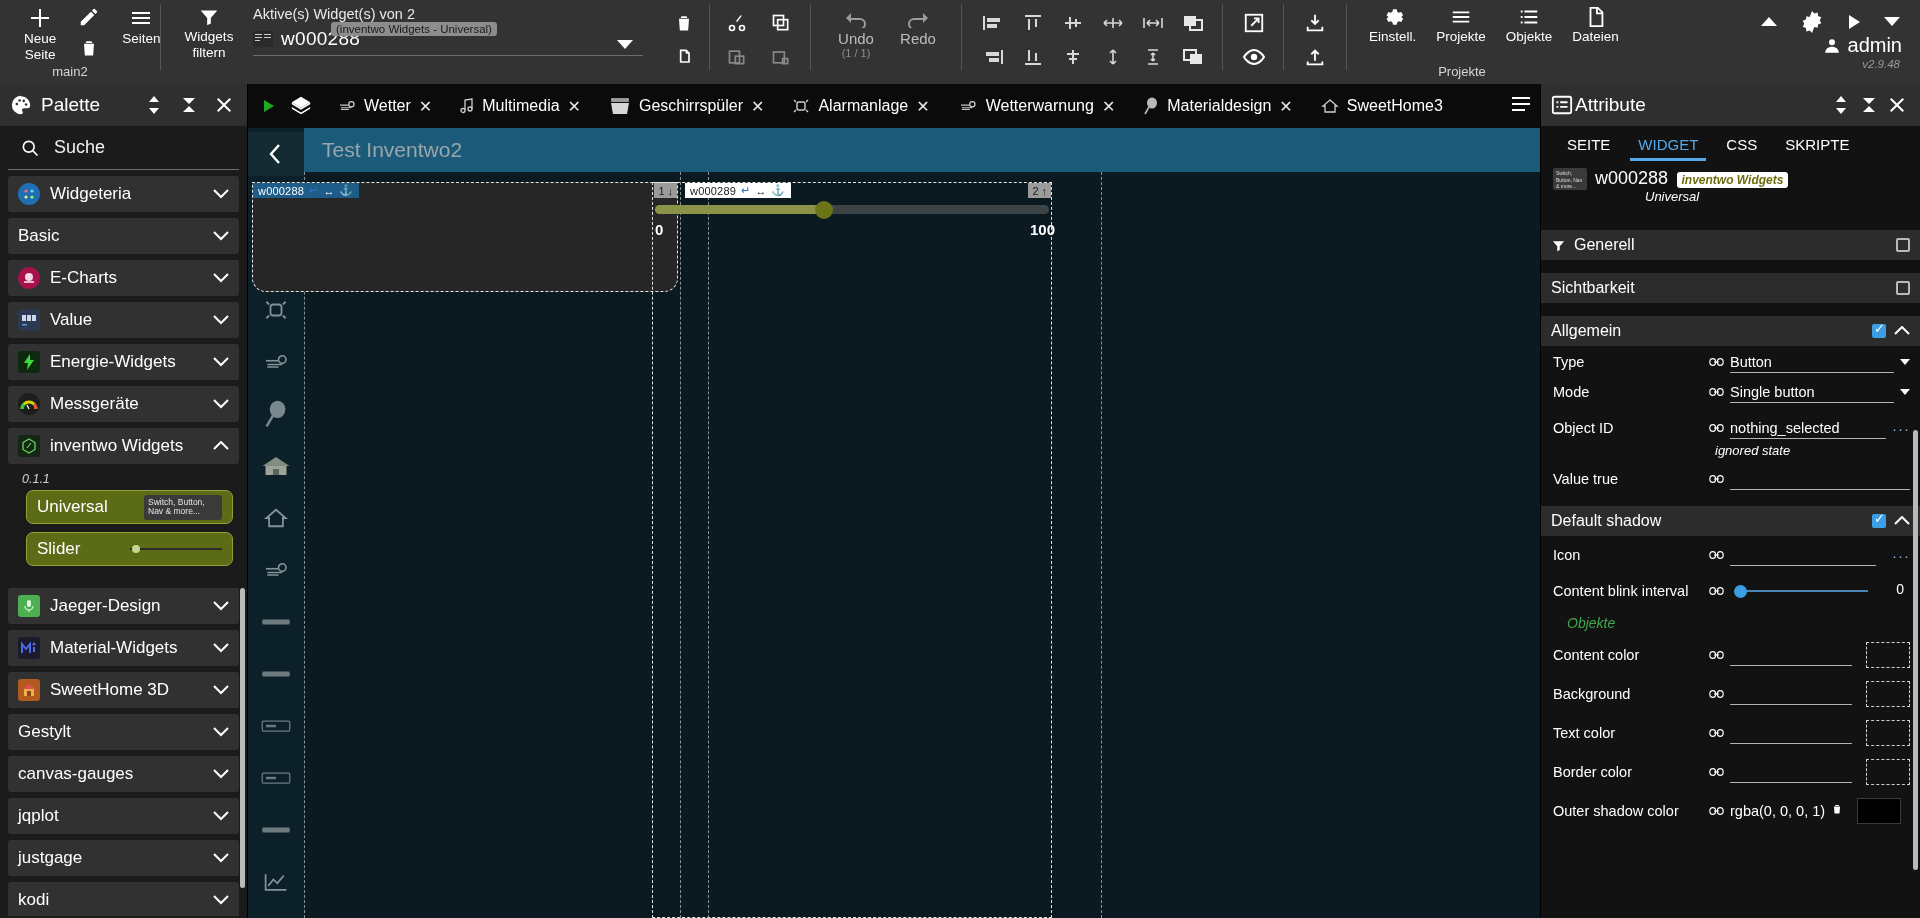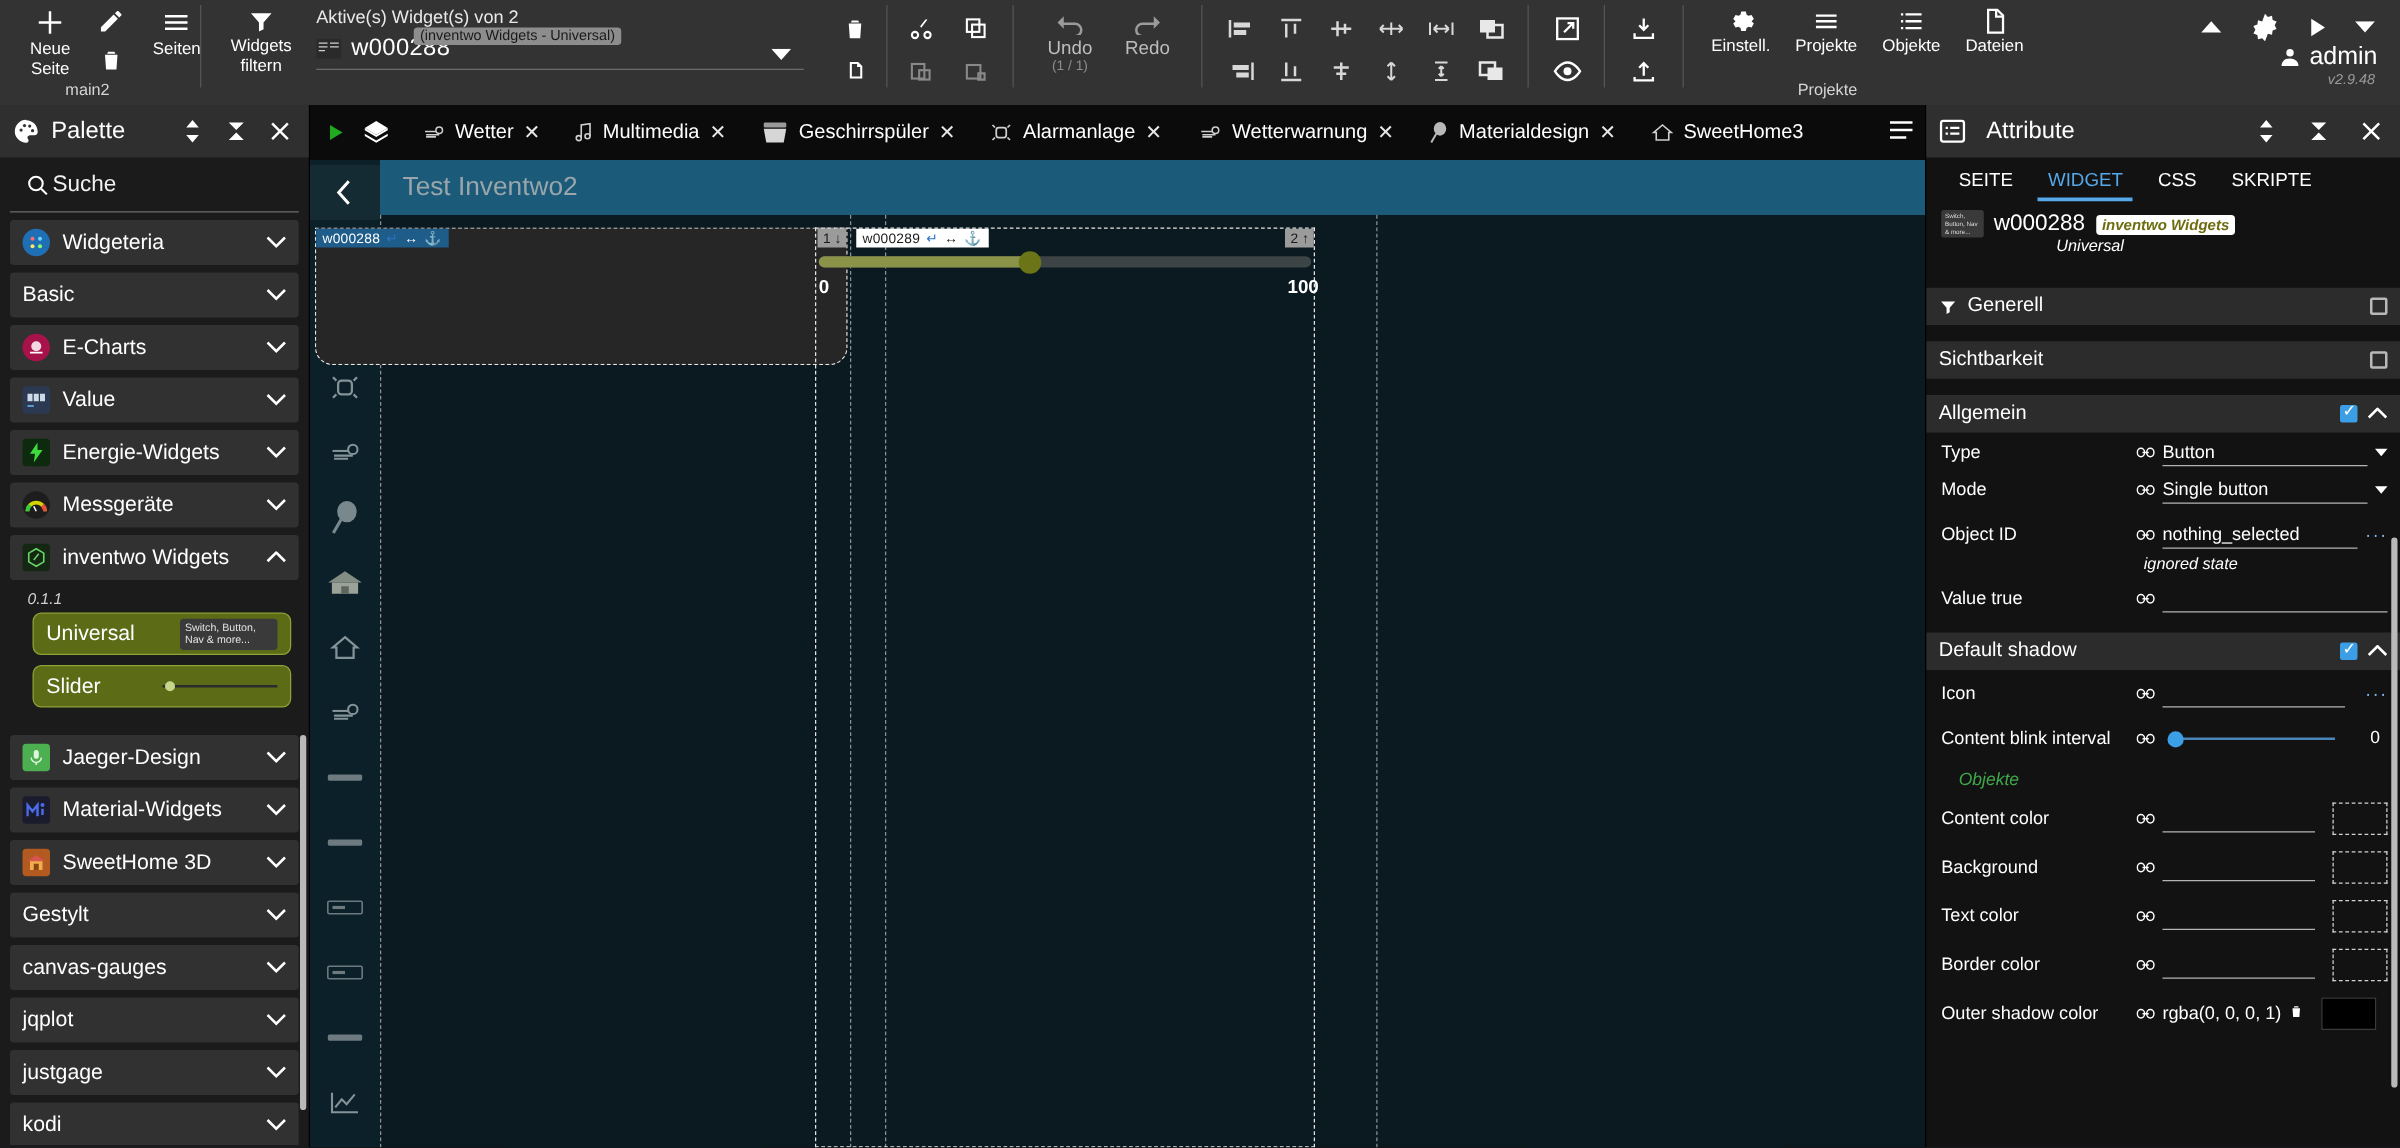--- a/index.html
+++ b/index.html
@@ -77,21 +77,21 @@
   #palette {
     position: absolute; left: 0; top: 84px; width: 248px; height: 834px;
     background: #1b1b1b; border-right: 1px solid #000;
   }
   #palette-head {
     height: 42px; background: #2f2f2f; display:flex; align-items:center; padding: 0 10px; gap: 9px;
   }
   #palette-head .ttl { font-size: 19px; color: #fff; flex: 1; }
   #palette-head .hbtn { width: 26px; height: 26px; display:flex; align-items:center; justify-content:center; cursor:pointer;}
   #search-row {
-    height: 44px; display:flex; align-items:center; padding: 0 12px;
+    height: 44px; display:flex; align-items:center; gap: 12px; padding: 0 12px;
     border-bottom: 1px solid #6d6d6d; margin: 0 8px;
   }
   #search-row input {
     background: transparent; border: 0; outline: none; color: #fff; font-size: 18px;
     font-family: "Liberation Sans", sans-serif; width: 100%;
   }
   #search-row input::placeholder { color: #f1f1f1; opacity: 1; }
   #palette-list { height: 746px; overflow: hidden; position: relative; padding-top: 6px;}
   .pal-item {
     height: 36px; margin: 0 8px 6px 8px; background: #313131; border-radius: 3px;
@@ -165,21 +165,21 @@
   #slider-widget .s-fill { position:absolute; left: 0; top: 6px; height: 9px; border-radius: 5px; background: #8b9349;}
   #slider-widget .s-knob { position:absolute; top: 2px; width: 18px; height: 18px; border-radius: 50%; background: #6b7518;}
   #slider-widget .s-min { position:absolute; left: 0; top: 22px; font-size: 15px; color: #fff; font-weight: bold;}
   #slider-widget .s-max { position:absolute; right: -6px; top: 22px; font-size: 15px; color: #fff; font-weight: bold;}
 
   
   #attrs {
     position: absolute; right: 0; top: 84px; width: 380px; height: 834px; background: #121212;
     border-left: 1px solid #000;
   }
-  #attr-head { height: 42px; background: #2f2f2f; display:flex; align-items:center; padding: 0 10px; gap: 16px;}
+  #attr-head { height: 42px; background: #2f2f2f; display:flex; align-items:center; padding: 0 10px; gap: 2px;}
   #attr-head .ttl { font-size: 19px; color: #fff; flex: 1; }
   #attr-head .hbtn { width: 26px; height: 26px; display:flex; align-items:center; justify-content:center; cursor:pointer;}
   #attr-tabs { height: 36px; display: flex; align-items: center; gap: 0; padding: 4px 6px 0 12px; }
   .atab { font-size: 15px; color: #fff; padding: 4px 14px 8px; cursor: pointer; position: relative;}
   .atab.active { color: #56a8e8; }
   .atab.active::after { content:""; position:absolute; left: 6px; right: 6px; bottom: 0; height: 3px; background: #56a8e8;}
   #attr-widget-id { display:flex; align-items:flex-start; gap: 8px; padding: 6px 12px 0 12px; position: relative;}
   #attr-widget-id .thumb {
     width: 34px; height: 22px; background: #3a3a3a; border-radius: 2px; color: #ddd;
     font-size: 5px; line-height: 6.5px; padding: 2px 3px; overflow: hidden;

